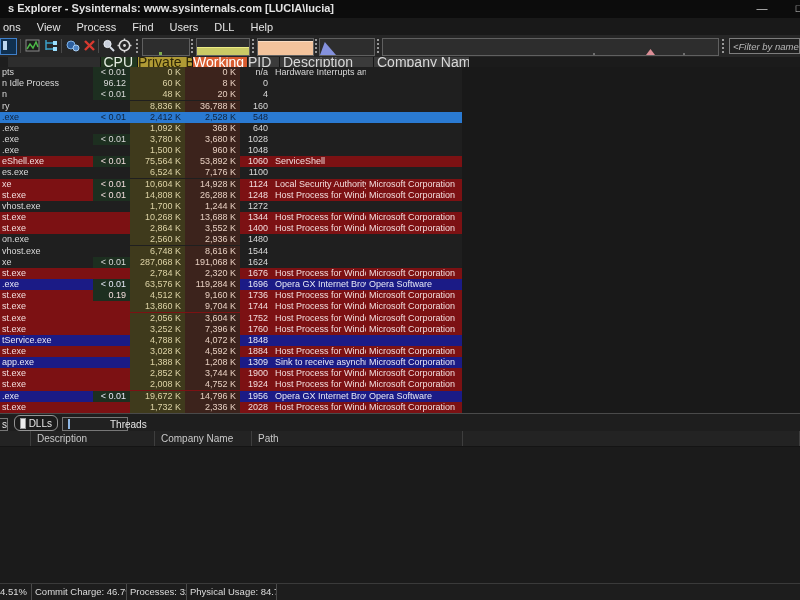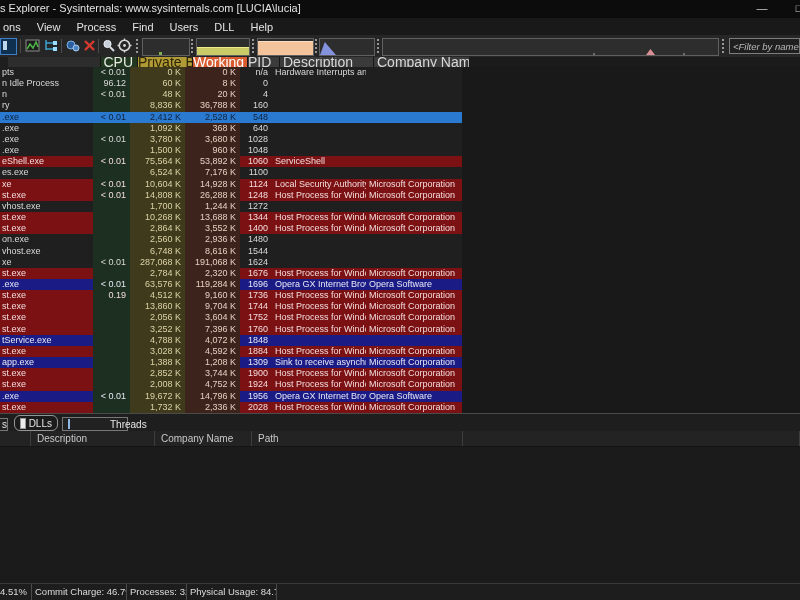--- a/index.html
+++ b/index.html
@@ -4,21 +4,21 @@
 <style>
   html,body { margin:0; padding:0; background:#000; }
   .window { position:relative; width:800px; height:600px; background:#1e1e1e;
             font-family:"Liberation Sans", sans-serif; overflow:hidden; color:#ddd;
             --sel:#2a7ad2; --svc:#7c1113; --own:#1b1b86;
             --cputint:#1d2f20; --pbtint:#3f3a1c; --wstint:#3c231c;
             --pbhdr:#b09a35; --wshdr:#d85c30; }
 
   
   .titlebar { position:absolute; top:0; left:0; width:800px; height:18px; background:#0c0c0c; }
-  .titlebar .title { position:absolute; left:0; top:2px; font-size:11px; color:#e2e2e2; white-space:nowrap; }
+  .titlebar .title { position:absolute; left:8px; top:2px; font-size:11px; color:#e2e2e2; white-space:nowrap;font-weight:bold; }
   .win-btn { position:absolute; top:0; height:18px; line-height:17px; text-align:center; font-size:11px; color:#cfcfcf; }
   .win-btn.min { left:752px; width:20px; }
   .win-btn.max { left:789px; width:20px; }
 
   
   .menubar { position:absolute; top:18px; left:0; width:800px; height:17px; background:#191919;
              display:flex; align-items:center; font-size:11px; color:#e4e4e4; }
   .menu-item { padding:0 8px; }
   .menu-item:first-child { padding-left:3px; }
 
@@ -43,21 +43,21 @@
   .h-name { width:93px; background:#2d2d2d; }
   .h-cpu  { width:37px; background:#21371f; text-align:right; padding-right:4px; color:#e4ece2; }
   .h-pb   { width:55px; background:var(--pbhdr); text-align:right; padding-right:4px; color:#2c2506; }
   .h-ws   { width:55px; background:var(--wshdr); text-align:right; padding-right:4px; color:#fff; }
   .h-pid  { width:32px; background:#3b3b3b; text-align:right; padding-right:20px; }
   .h-desc { width:94px; background:#3b3b3b; padding-left:3px; }
   .h-co   { width:96px; background:#3b3b3b; padding-left:3px; }
 
   
   .pbody { position:absolute; top:67px; left:0; width:800px; height:346px; background:#191919; overflow:hidden; }
-  .prow { display:flex; width:462px; height:11.16px; font-size:9px; line-height:11px; }
+  .prow { display:flex; width:462px; height:11.16px; font-size:9px; line-height:11px;align-items:center; }
   .pcell { overflow:hidden; white-space:nowrap; box-sizing:border-box; }
   .c-name { width:93px; padding-left:2px; }
   .c-cpu  { width:37px; text-align:right; padding-right:4px; background:var(--cputint); }
   .c-pb   { width:55px; text-align:right; padding-right:4px; background:var(--pbtint); color:#ddd3a6; }
   .c-ws   { width:55px; text-align:right; padding-right:4px; background:var(--wstint); color:#e6cec0; }
   .c-pid  { width:32px; text-align:right; padding-right:4px; }
   .c-desc { width:94px; padding-left:3px; }
   .c-co   { width:96px; padding-left:3px; }
   .row-default { background:#1f1f1f; color:#d9d9d9; }
   .row-service { background:var(--svc); color:#f2dcdc; }

